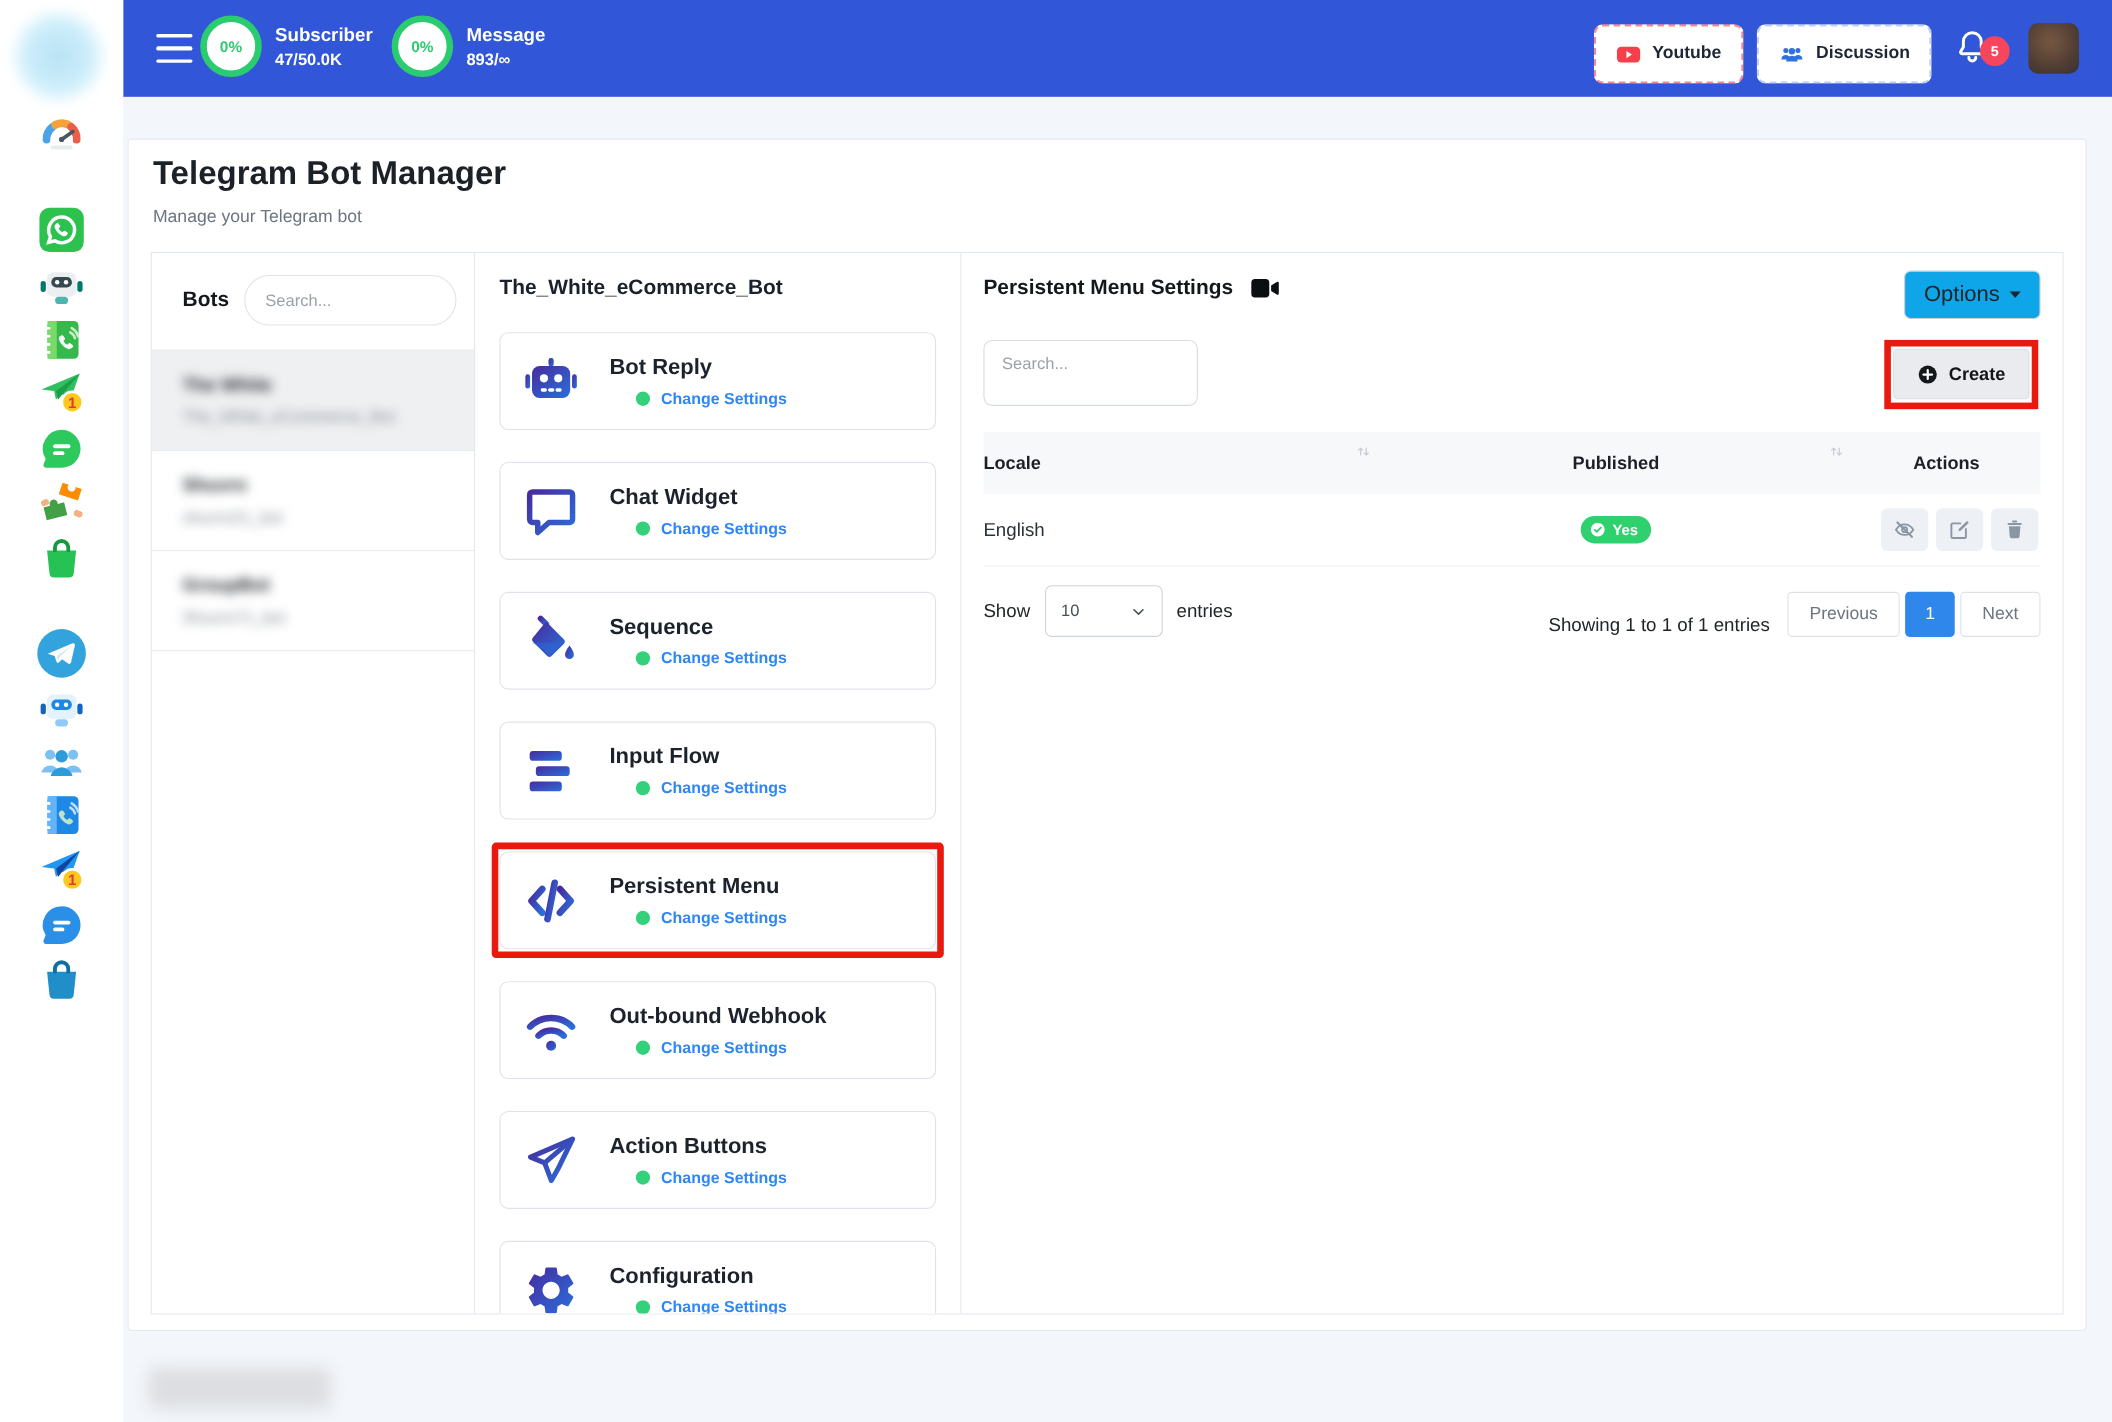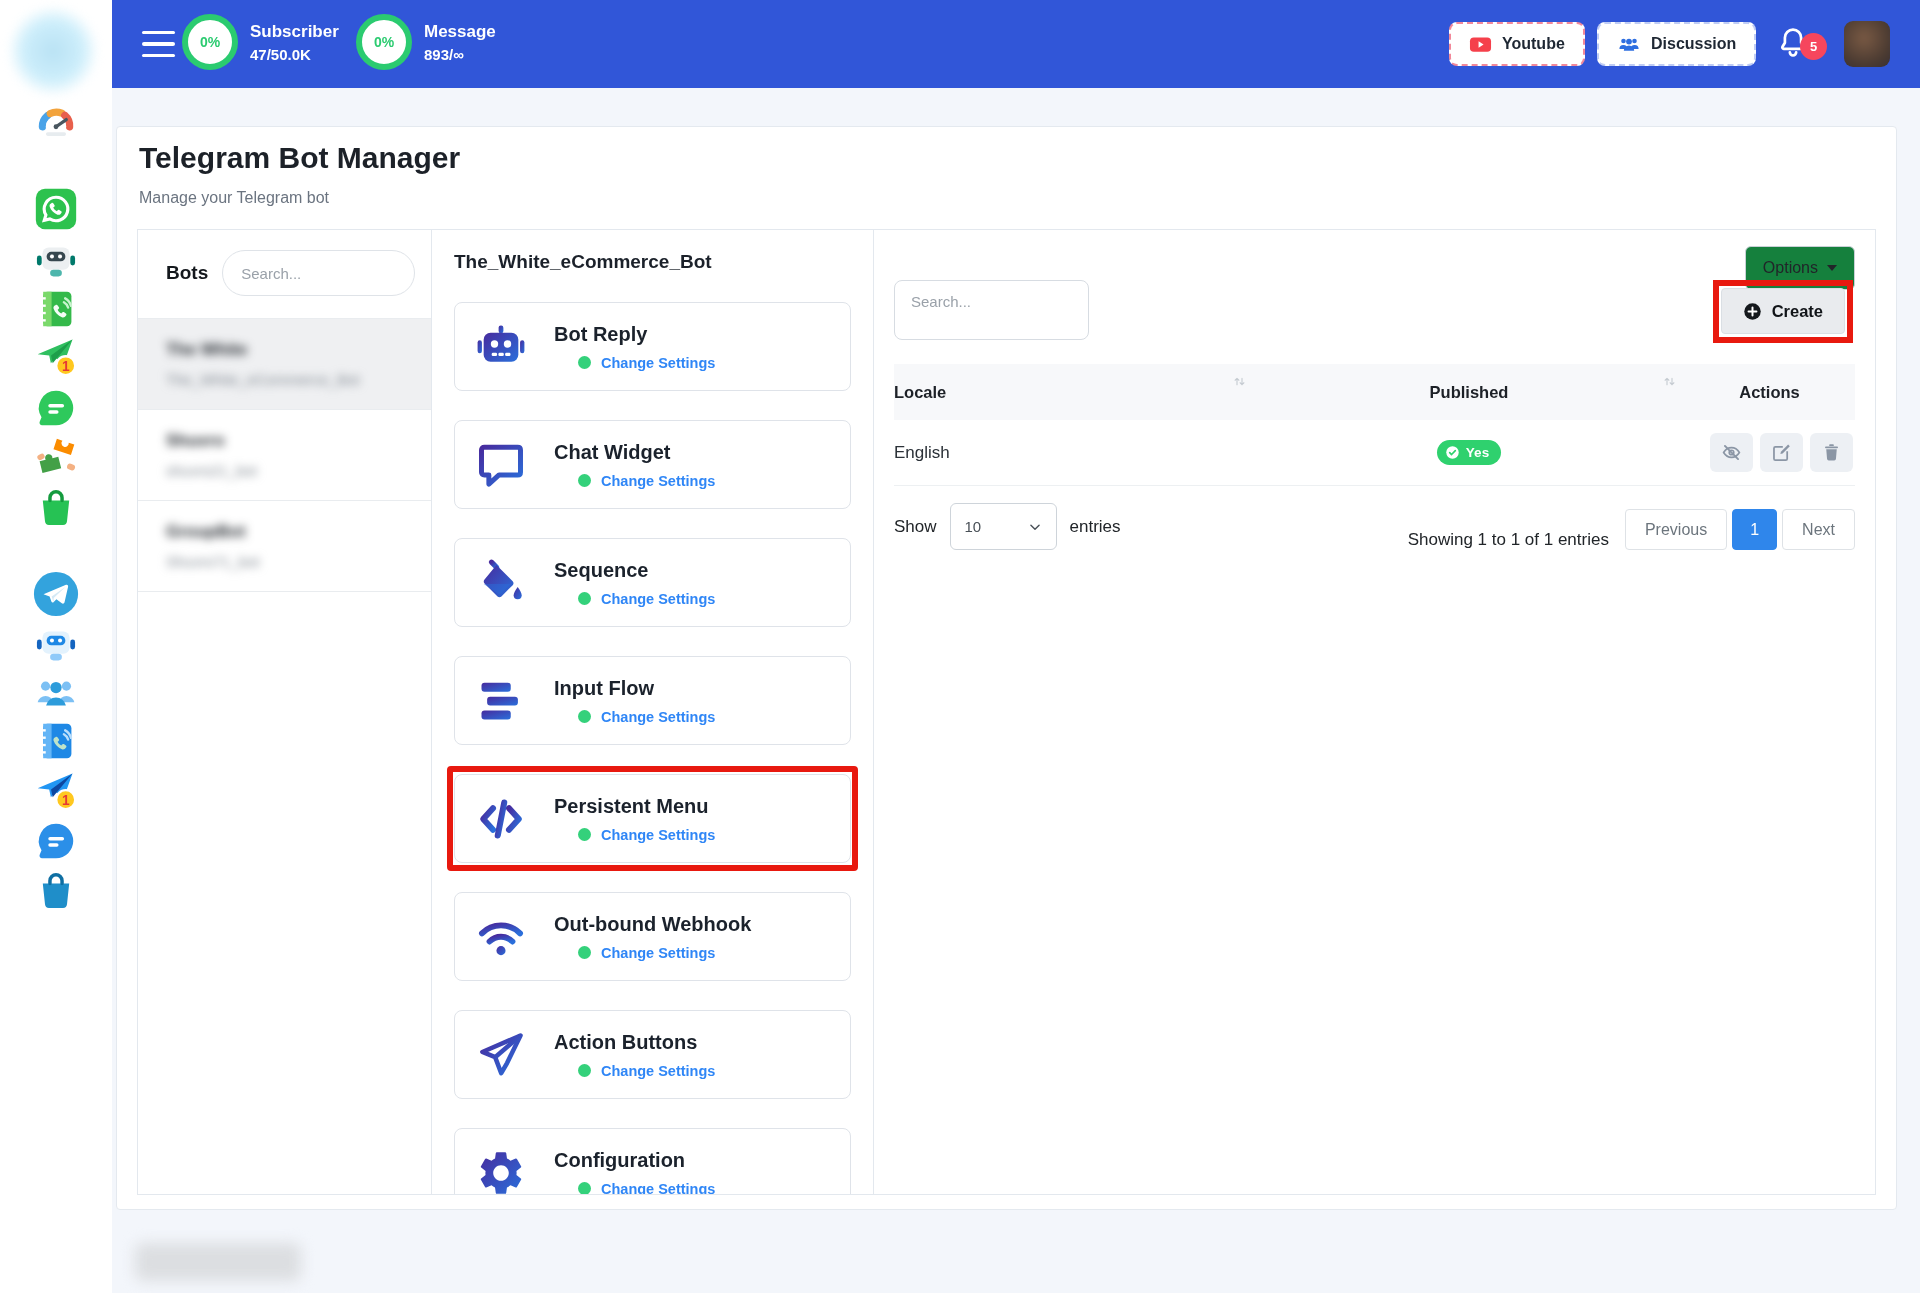--- a/index.html
+++ b/index.html
@@ -21,21 +21,21 @@
   
   .header{position:absolute;left:112px;top:0;width:1808px;height:88px;background:#3156d8;z-index:5;}
   .hamburger{position:absolute;left:30px;top:31px;width:33px;height:26px;display:flex;flex-direction:column;justify-content:space-between;cursor:pointer;}
   .hamburger span{display:block;height:3.4px;background:#fff;border-radius:2px;}
   .stat{position:absolute;top:14px;display:flex;align-items:center;gap:12px;}
   .stat-circle{width:56px;height:56px;border-radius:50%;background:#fff;border:6px solid #2bcb70;
     display:flex;align-items:center;justify-content:center;color:#2bcb70;font-weight:bold;font-size:14px;}
   .stat-text{display:flex;flex-direction:column;gap:4px;color:#fff;}
   .stat-label{font-size:17px;font-weight:bold;}
   .stat-value{font-size:15px;font-weight:bold;}
-  .hbtn{position:absolute;top:22px;height:44px;background:#fff;border-radius:8px;display:flex;align-items:center;gap:10px;
+  .hbtn{position:absolute;top:22px;height:54px;background:#fff;border-radius:8px;display:flex;align-items:center;gap:10px;
     padding:0 18px;font-size:16px;font-weight:600;color:#1e2733;cursor:pointer;}
   .hbtn.youtube{border:2px dashed #f2889a;}
   .hbtn.discussion{border:2px dashed #c0cdf5;}
   .bell{position:absolute;top:24px;width:40px;height:40px;cursor:pointer;}
   .bell-badge{position:absolute;right:-12px;top:9px;width:27px;height:27px;border-radius:50%;background:#f6465d;
     color:#fff;font-size:13px;font-weight:bold;display:flex;align-items:center;justify-content:center;}
   .avatar{position:absolute;top:21px;width:46px;height:46px;border-radius:9px;overflow:hidden;cursor:pointer;}
   .avatar div{width:100%;height:100%;background:radial-gradient(circle at 45% 40%, #7a5a44 0%, #4a3a31 55%, #2e2a33 100%);filter:blur(3px);transform:scale(1.3);}
   
   .card{position:absolute;left:116px;top:126px;width:1781px;height:1084px;background:#fff;
@@ -66,21 +66,21 @@
   .mtitle{font-size:20px;font-weight:600;color:#1b222c;}
   .cs-row{display:flex;align-items:center;gap:10px;margin-top:9px;cursor:pointer;padding-left:24px;}
   .cs-dot{width:13px;height:13px;border-radius:50%;background:#34d17b;}
   .cs-link{font-size:14.5px;font-weight:bold;color:#2f86f6;}
   
   .set-panel{border-left:1px solid #e3e8ee;padding:14px 20px;position:relative;overflow:hidden;}
   .set-head{display:flex;align-items:center;gap:16px;margin-top:7px;}
   .set-title{font-size:19px;font-weight:bold;color:#14181d;}
   .cam{width:27px;height:22px;}
   .options-btn{position:absolute;right:20px;top:16px;height:44px;padding:16px 17px;border:1px solid #c9d0d6;border-radius:6px;
-    background:#15803d;font-size:16px;color:#212529;display:flex;align-items:center;gap:9px;cursor:pointer;font-family:"Liberation Sans",sans-serif;}
+    background:#0ea5e9;font-size:20px;color:#212529;display:flex;align-items:center;gap:9px;cursor:pointer;font-family:"Liberation Sans",sans-serif;}
   .caret{width:0;height:0;border-left:5px solid transparent;border-right:5px solid transparent;border-top:6px solid #212529;}
   .toolbar{display:flex;align-items:flex-start;justify-content:space-between;margin-top:36px;}
   .set-search{width:195px;height:60px;border:1px solid #d7dce2;border-radius:8px;padding:0 16px 18px 16px;font-size:15px;outline:none;color:#495057;font-family:"Liberation Sans",sans-serif;}
   .set-search::placeholder{color:#9aa1a9;}
   .create-wrap{position:relative;margin:8px 10px 0 0;}
   .create-btn{height:46px;padding:0 21px;background:#e9ebee;border:1px solid #dadfe4;border-radius:4px;
     display:flex;align-items:center;gap:10px;font-size:16.5px;font-weight:600;color:#111418;cursor:pointer;}
   .create-wrap::after{content:"";position:absolute;left:-8px;right:-8px;top:-8px;bottom:-9px;border:6px solid #e8190f;pointer-events:none;}
   .plus-ic{width:19px;height:19px;}
   
@@ -520,20 +520,27 @@
         <div class="cs-row">
                 <span class="cs-dot"></span>
                 <span class="cs-link">Change Settings</span>
               </div>
             </div>
       </div>
         </div>
     </div>
 
     <div class="set-panel">
+      <div class="set-head">
+        <div class="set-title">Persistent Menu Settings</div>
+        <svg class="cam" viewBox="0 0 24 18">
+            <rect x="0.5" y="1.5" width="14.5" height="15" rx="3" fill="#0c0f12"></rect>
+            <path d="M16.5 6.8l4.6-2.9c.7-.45 1.6.06 1.6.9v8.4c0 .84-.9 1.35-1.6.9l-4.6-2.9z" fill="#0c0f12"></path>
+          </svg>
+      </div>
       <div class="options-btn">
         <span>Options</span>
         <span class="caret"></span>
       </div>
 
       <div class="toolbar">
         <input class="set-search" placeholder="Search..." style="">
         <div class="create-wrap">
           <div class="create-btn">
             <svg class="plus-ic" viewBox="0 0 24 24">

